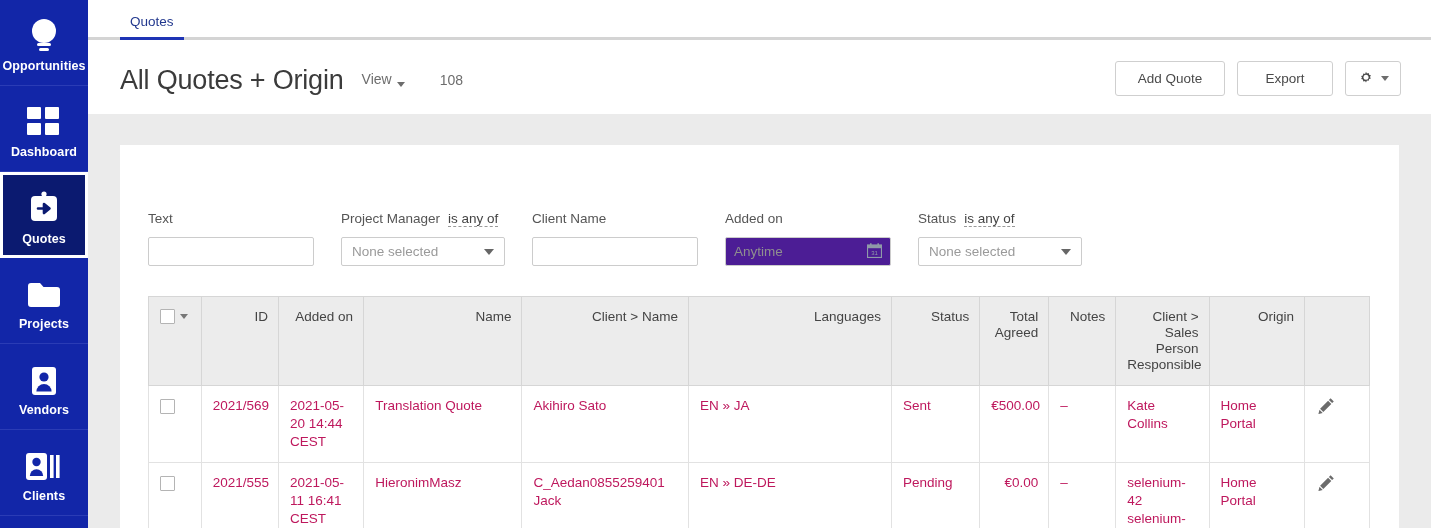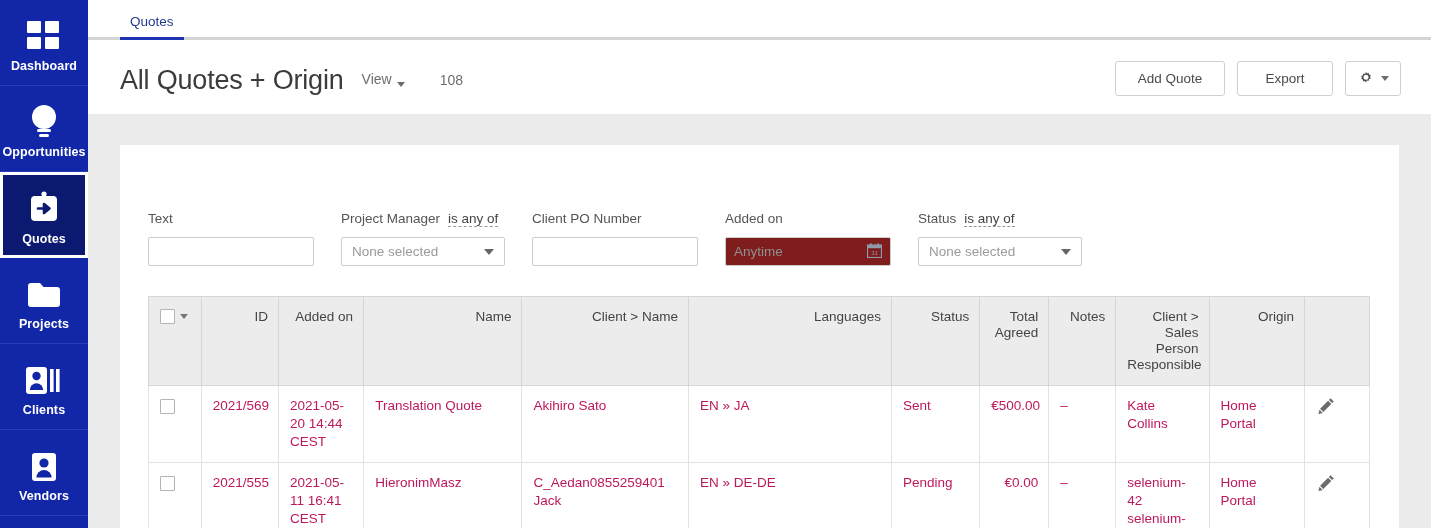--- a/index.html
+++ b/index.html
@@ -105,21 +105,21 @@
     outline: none;
   }
   .f-input::placeholder { color: #9a9a9a; }
   .f-select {
     height: 29px; border: 1px solid #ccc; background: #fff; border-radius: 2px;
     font-size: 13.5px; color: #9a9a9a; padding: 0 10px;
     display: flex; align-items: center; justify-content: space-between; cursor: pointer;
   }
   .f-select .caret2 { width: 0; height: 0; border-left: 5px solid transparent; border-right: 5px solid transparent; border-top: 6px solid #666; }
   .f-date {
-    height: 29px; border: 1px solid #ccc; background: #7f1d1d; border-radius: 2px;
+    height: 29px; border: 1px solid #ccc; background: #4c1d95; border-radius: 2px;
     font-size: 13.5px; color: #8f8f8f; padding: 0 8px;
     display: flex; align-items: center; justify-content: space-between; cursor: pointer;
   }
   .w-text { width: 166px; }
   .w-pm { width: 164px; }
   .w-cn { width: 166px; }
   .w-po { width: 166px; }
   .w-date { width: 166px; }
   .w-status { width: 164px; }
 
@@ -163,83 +163,83 @@
 </style>
 </head>
 <body>
 
 <div class="app">
 
   <nav class="sidebar">
 
     <div class="nav-item">
       <span class="icon-wrap">
+        <svg width="32" height="34" viewBox="0 0 32 34">
+            <circle class="sq" cx="16" cy="13" r="12"></circle>
+            <rect class="sq" x="9" y="25" width="14" height="3" rx="1.5"></rect>
+            <rect class="sq" x="11" y="30" width="10" height="3" rx="1.5"></rect>
+          </svg>
+      </span>
+      <span class="nav-label">Opportunities</span>
+    </div>
+
+    <div class="nav-item">
+      <span class="icon-wrap">
         <svg width="34" height="31" viewBox="0 0 34 31">
             <rect class="sq" x="0" y="0" width="14" height="12" rx="1"></rect>
             <rect class="sq" x="18" y="0" width="14" height="12" rx="1"></rect>
             <rect class="sq" x="0" y="16" width="14" height="12" rx="1"></rect>
             <rect class="sq" x="18" y="16" width="14" height="12" rx="1"></rect>
           </svg>
       </span>
       <span class="nav-label">Dashboard</span>
     </div>
 
-    <div class="nav-item">
-      <span class="icon-wrap">
-        <svg width="32" height="34" viewBox="0 0 32 34">
-            <circle class="sq" cx="16" cy="13" r="12"></circle>
-            <rect class="sq" x="9" y="25" width="14" height="3" rx="1.5"></rect>
-            <rect class="sq" x="11" y="30" width="10" height="3" rx="1.5"></rect>
-          </svg>
-      </span>
-      <span class="nav-label">Opportunities</span>
-    </div>
-
     <div class="nav-item active">
       <span class="icon-wrap">
         <svg width="32" height="34" viewBox="0 0 32 34">
           <circle class="sq" cx="16" cy="3" r="2.6"></circle>
           <rect class="sq" x="3" y="5" width="26" height="25" rx="4"></rect>
           <path d="M10 17.5 h8 M16 13 l5.5 4.5 L16 22 Z" stroke="#0b1a70" stroke-width="2.6" fill="#0b1a70" stroke-linecap="round" stroke-linejoin="round"></path>
         </svg>
       </span>
       <span class="nav-label">Quotes</span>
     </div>
 
     <div class="nav-item">
       <span class="icon-wrap">
         <svg width="34" height="28" viewBox="0 0 34 28">
             <path class="sq" d="M1 4 a3 3 0 0 1 3-3 h9 l3.5 4 H30 a3 3 0 0 1 3 3 v14 a3 3 0 0 1-3 3 H4 a3 3 0 0 1-3-3 Z"></path>
           </svg>
       </span>
       <span class="nav-label">Projects</span>
+    </div>
+
+    <div class="nav-item">
+      <span class="icon-wrap">
+        <svg width="28" height="30" viewBox="0 0 28 30">
+          <rect class="sq" x="2" y="1" width="24" height="28" rx="3"></rect>
+          <circle cx="14" cy="11" r="4.6" fill="#1226a8"></circle>
+          <path d="M6.4 25.5 a7.6 7.6 0 0 1 15.2 0 Z" fill="#1226a8"></path>
+        </svg>
+      </span>
+      <span class="nav-label">Vendors</span>
     </div>
 
     <div class="nav-item">
       <span class="icon-wrap">
         <svg width="36" height="30" viewBox="0 0 36 30">
           <rect class="sq" x="0" y="1" width="21" height="27" rx="3"></rect>
           <circle cx="10.5" cy="10" r="4.2" fill="#1226a8"></circle>
           <path d="M3.8 24 a6.7 6.7 0 0 1 13.4 0 Z" fill="#1226a8"></path>
           <rect class="sq" x="24" y="3" width="3.6" height="23"></rect>
           <rect class="sq" x="30" y="3" width="3.6" height="23"></rect>
         </svg>
       </span>
       <span class="nav-label">Clients</span>
-    </div>
-
-    <div class="nav-item">
-      <span class="icon-wrap">
-        <svg width="28" height="30" viewBox="0 0 28 30">
-          <rect class="sq" x="2" y="1" width="24" height="28" rx="3"></rect>
-          <circle cx="14" cy="11" r="4.6" fill="#1226a8"></circle>
-          <path d="M6.4 25.5 a7.6 7.6 0 0 1 15.2 0 Z" fill="#1226a8"></path>
-        </svg>
-      </span>
-      <span class="nav-label">Vendors</span>
     </div>
   </nav>
 
   <div class="main">
 
     <div class="topbar">
       <div class="tabs">
         <div class="tab active">
           <span>Quotes</span>
         </div>
@@ -285,27 +285,27 @@
             <div class="f-label">
               <span>Project Manager</span>
               <span class="f-op">is any of</span>
             </div>
             <div class="f-select w-pm">
               <span>None selected</span>
               <span class="caret2"></span>
             </div>
           </div>
 
-
           <div class="filter">
             <div class="f-label">
-              <span>Client PO Number</span>
-            </div>
-            <input class="f-input w-po" value="" style="">
+              <span>Client Name</span>
+            </div>
+            <input class="f-input w-cn" value="" style="">
           </div>
+
 
           <div class="filter">
             <div class="f-label">
               <span>Added on</span>
             </div>
             <div class="f-date w-date">
               <span>Anytime</span>
               <span>
                 <svg width="15" height="15" viewBox="0 0 15 15">
                   <rect x="0.5" y="2" width="14" height="12.5" fill="none" stroke="#8f9aa8" stroke-width="1.2"></rect>

